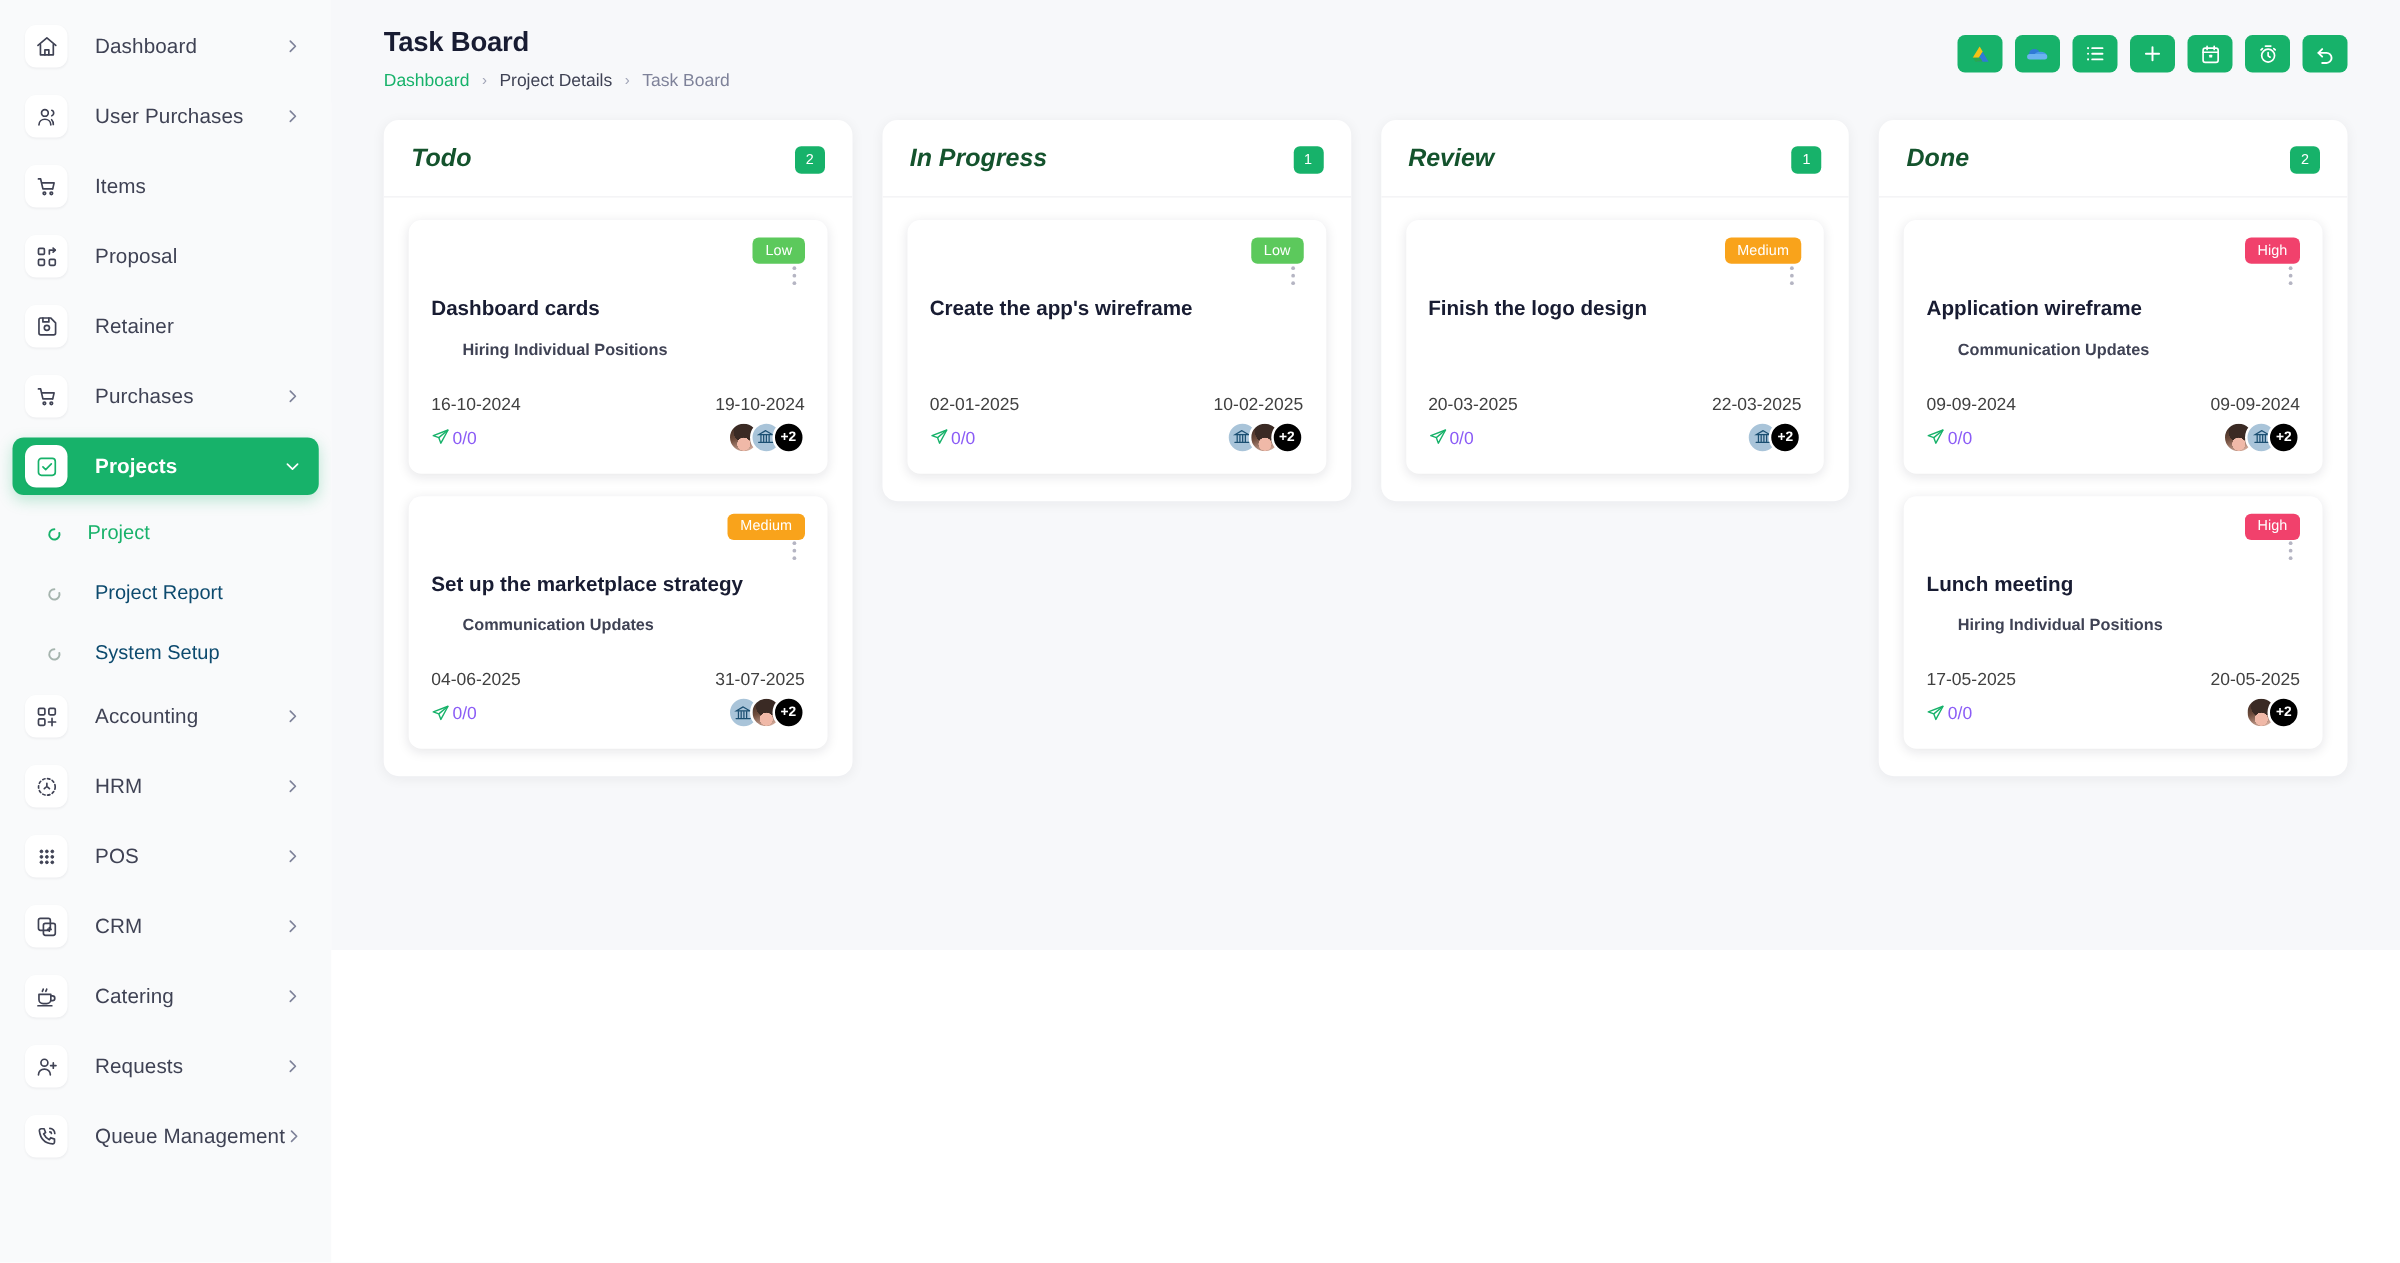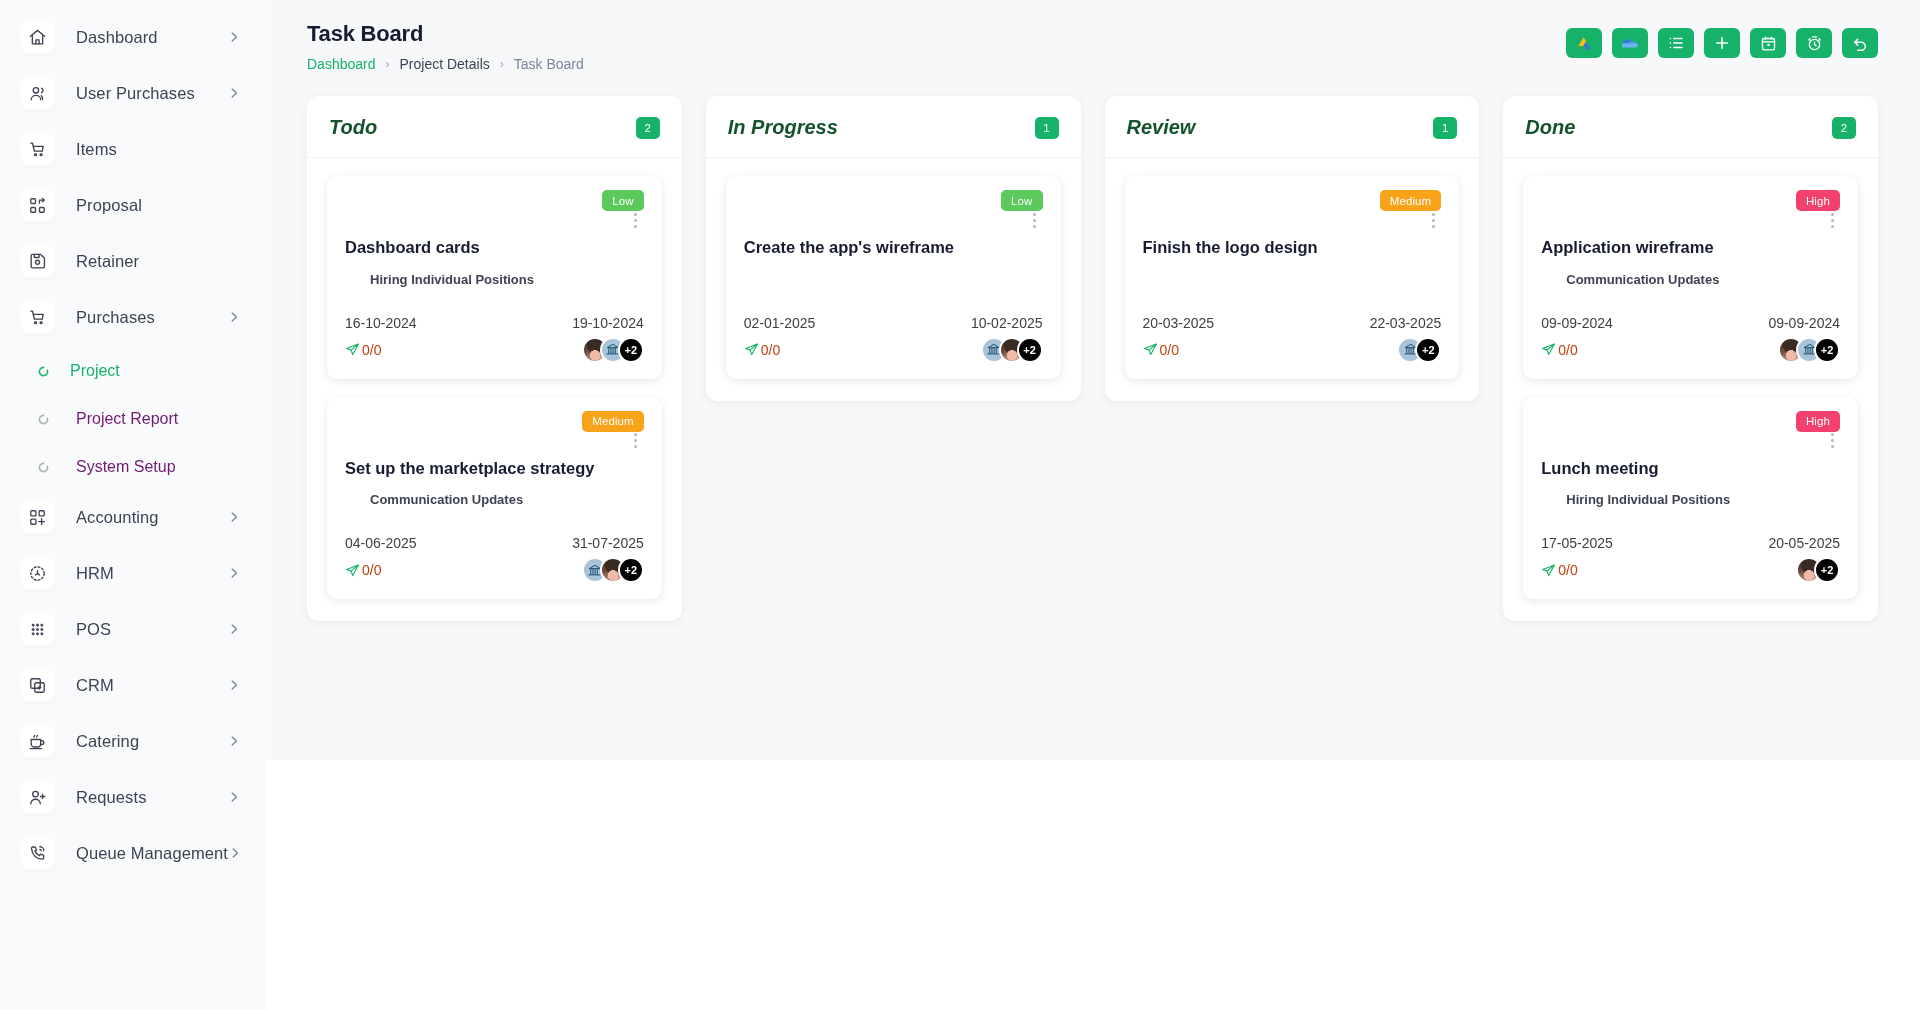--- a/index.html
+++ b/index.html
@@ -94,21 +94,21 @@
     cursor: pointer;
   }
   .sub-bullet {
     width: 14px; height: 14px;
     flex: 0 0 14px;
     display: flex; align-items: center; justify-content: center;
   }
   .sub-label {
     margin-left: 26px;
     font-size: 16px;
-    color: #701a75;
+    color: #0c4a6e;
     white-space: nowrap;
   }
   .sub-item.active .sub-label { color: #17b26a; margin-left: 20px; }
 
   
   .main {
     flex: 1 1 auto;
     height: 760px;
     background: #f7f8fa;
     overflow: hidden;
@@ -293,21 +293,21 @@
     display: flex;
     align-items: center;
     justify-content: space-between;
     min-height: 26px;
   }
   .progress-chip {
     display: flex;
     align-items: center;
     gap: 2px;
     font-size: 14px;
-    color: #c2410c;
+    color: #8b5cf6;
   }
   .progress-chip svg { display: block; }
 
   .avatars {
     display: flex;
     align-items: center;
   }
   .avatar {
     width: 26px; height: 26px;
     border-radius: 50%;
@@ -421,20 +421,34 @@
             <path d="M3.5 4h2.2l2.3 10h9.6"></path>
             <path d="M7.3 8h12l-1.4 6"></path>
             <circle cx="9.5" cy="18.5" r="1.3"></circle>
             <circle cx="16.5" cy="18.5" r="1.3"></circle>
           </svg>
         </span>
     <span class="nav-label">Purchases</span>
     <span class="nav-arrow">
           <svg width="14" height="14" viewBox="0 0 24 24" fill="none" stroke-width="2.3" stroke-linecap="round" stroke-linejoin="round">
             <path d="M9 5l7 7-7 7"></path>
+          </svg>
+        </span>
+  </div>
+      <div class="nav-item active">
+    <span class="nav-tile">
+          <svg width="19" height="19" viewBox="0 0 24 24" fill="none" stroke-width="1.7" stroke-linecap="round" stroke-linejoin="round">
+            <rect x="3.5" y="3.5" width="17" height="17" rx="3"></rect>
+            <path d="M8 12l2.8 2.8L16.5 9"></path>
+          </svg>
+        </span>
+    <span class="nav-label">Projects</span>
+    <span class="nav-arrow">
+          <svg width="14" height="14" viewBox="0 0 24 24" fill="none" stroke-width="2.3" stroke-linecap="round" stroke-linejoin="round">
+            <path d="M5 9l7 7 7-7"></path>
           </svg>
         </span>
   </div>
       <div class="sub-item active">
     <span class="sub-bullet">
           <svg width="11" height="11" viewBox="0 0 24 24" fill="none" stroke="#17b26a" stroke-width="3.4" stroke-linecap="round">
             <path d="M12 3a9 9 0 1 0 8.6 6.4"></path>
           </svg>
         </span>
     <span class="sub-label">Project</span>

